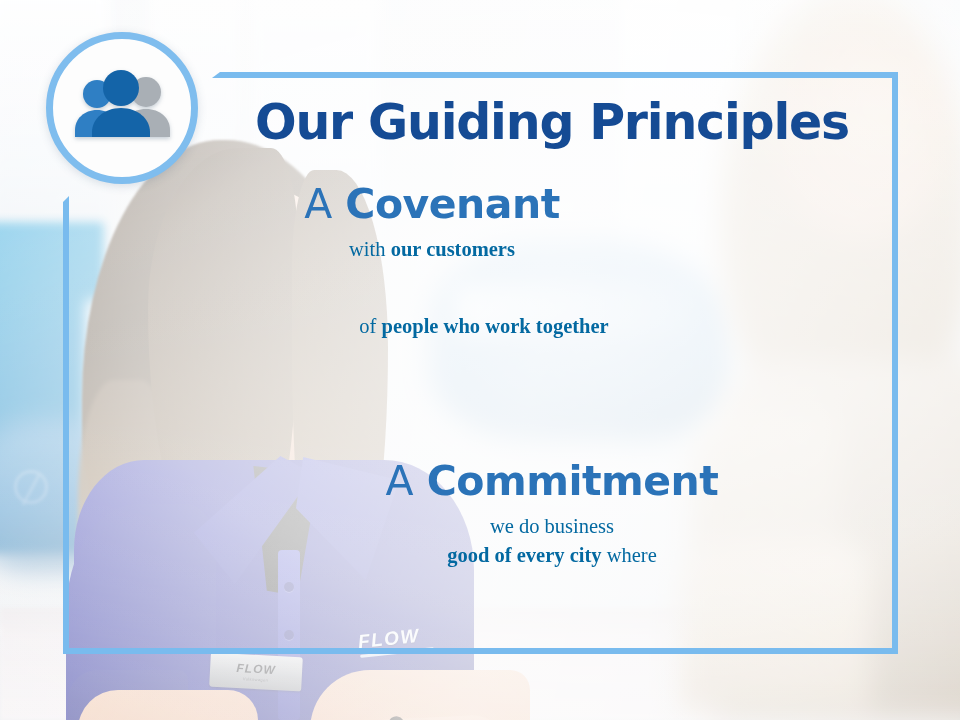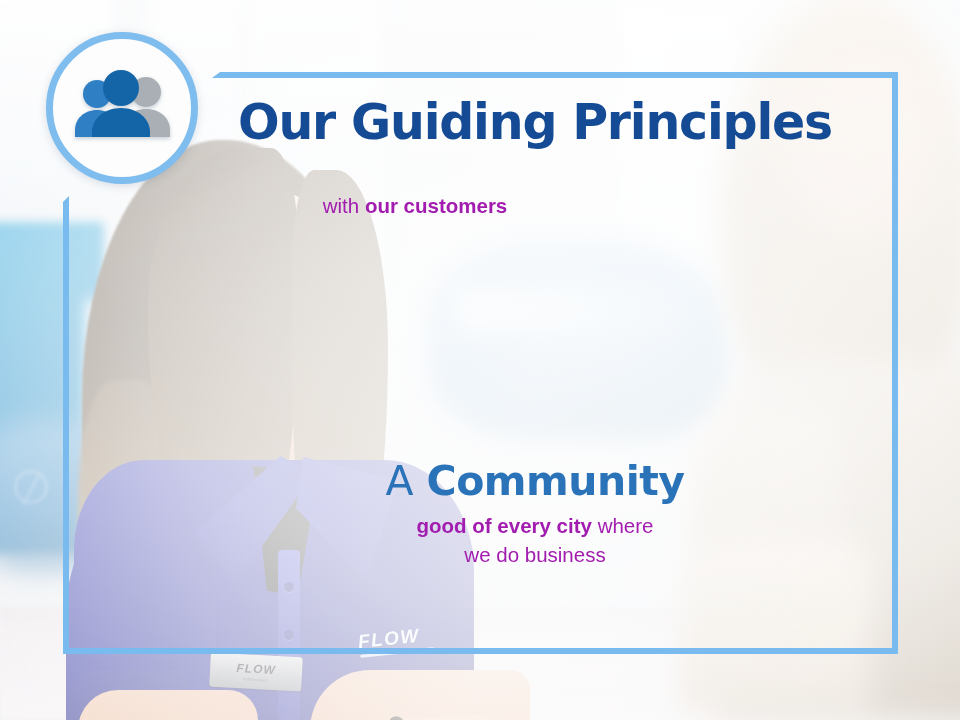--- a/index.html
+++ b/index.html
@@ -321,21 +321,21 @@
     border-radius:50%;
     background:#fdfdfd;
     border:7px solid #7fbdee;
     box-shadow:0 2px 10px rgba(60,90,120,.18);
     display:flex; align-items:center; justify-content:center;
   }
   .badge svg{ display:block; margin-top:-4px; filter:drop-shadow(0 2px 2px rgba(40,70,100,.25)); }
 
   
   .content{
-    position:absolute; left:65px; top:78px; width:823px; height:510px;
+    position:absolute; left:82px; top:78px; width:823px; height:510px;
   }
   h1.title{
     position:absolute; left:150px; top:20px; width:640px;
     text-align:center;
     font-family:"DejaVu Sans", sans-serif;
     font-size:49px; font-weight:bold;
     letter-spacing:-1.2px;
     color:#154b94;
     line-height:1;
     white-space:nowrap;
@@ -343,23 +343,23 @@
 
   .principle{ position:absolute; width:560px; }
   .p-head{
     font-family:"DejaVu Sans", sans-serif;
     font-size:41px; line-height:1.06;
     color:#2b73b8; text-align:center; white-space:nowrap;
   }
   .p-head .art{ font-weight:normal; }
   .p-head .word{ font-weight:bold; letter-spacing:-.5px; }
   .p-sub{
-    font-family:Liberation Sans, sans-serif;
+    font-family:Liberation Serif, serif;
     font-size:20.5px; line-height:1.38;
-    color:#a21caf; text-align:center; margin-top:9px;
+    color:#0369a1; text-align:center; margin-top:9px;
   }
   .p-sub b{ font-weight:bold; }
 
   .principle.p1{ left:70px;  top:105px; }
   .principle.p2{ left:122px; top:225px; }
   .principle.p3{ left:190px; top:382px; }
 </style>
 </head>
 <body>
 
@@ -467,32 +467,34 @@
         <path d="M51 38c-17 0-29 11-29 24v5h58v-5c0-13-12-24-29-24z" fill="#1464a8"></path>
       </svg>
     </span>
   </div>
 
   <div class="content">
 
     <h1 class="title">Our Guiding Principles</h1>
 
     <div class="principle p1">
+      <div class="p-head"><span class="art">A </span><span class="word">Covenant</span></div>
       <div class="p-sub">
         <div><span>with </span><b>our customers</b></div>
       </div>
     </div>
 
     <div class="principle p2">
       <div class="p-sub">
+        <div><span>of </span><b>people who work together</b></div>
       </div>
     </div>
 
     <div class="principle p3">
-      <div class="p-head"><span class="art">A </span><span class="word">Community</span></div>
+      <div class="p-head"><span class="art">A </span><span class="word">Commitment</span></div>
       <div class="p-sub">
+        <div>we do business</div>
         <div><b>good of every city</b><span> where</span></div>
-        <div>we do business</div>
       </div>
     </div>
 
   </div>
 </div>
 
 </body></html>

